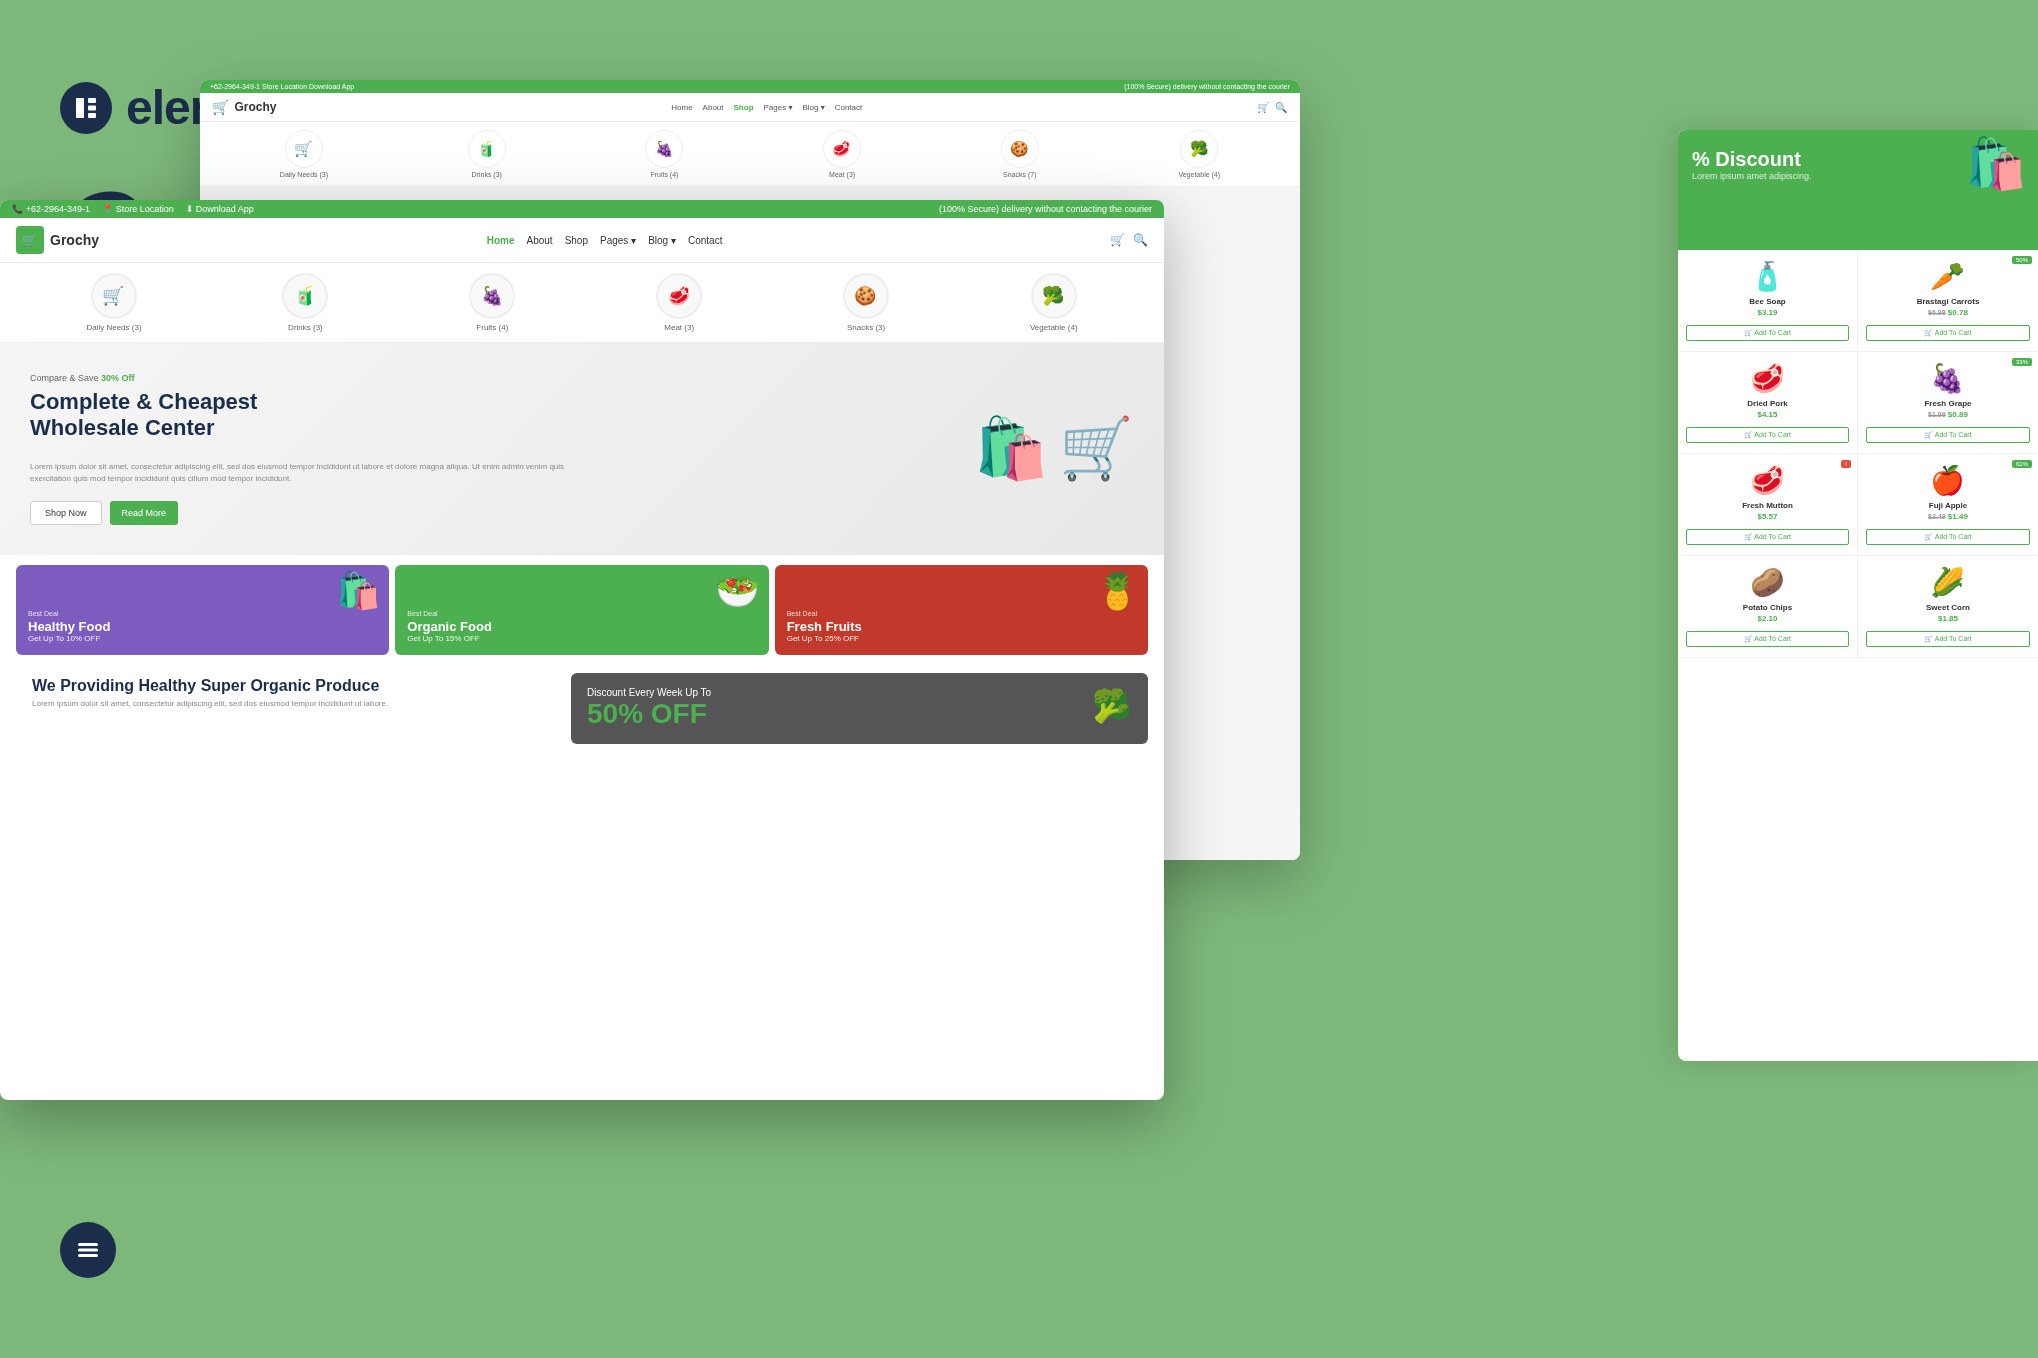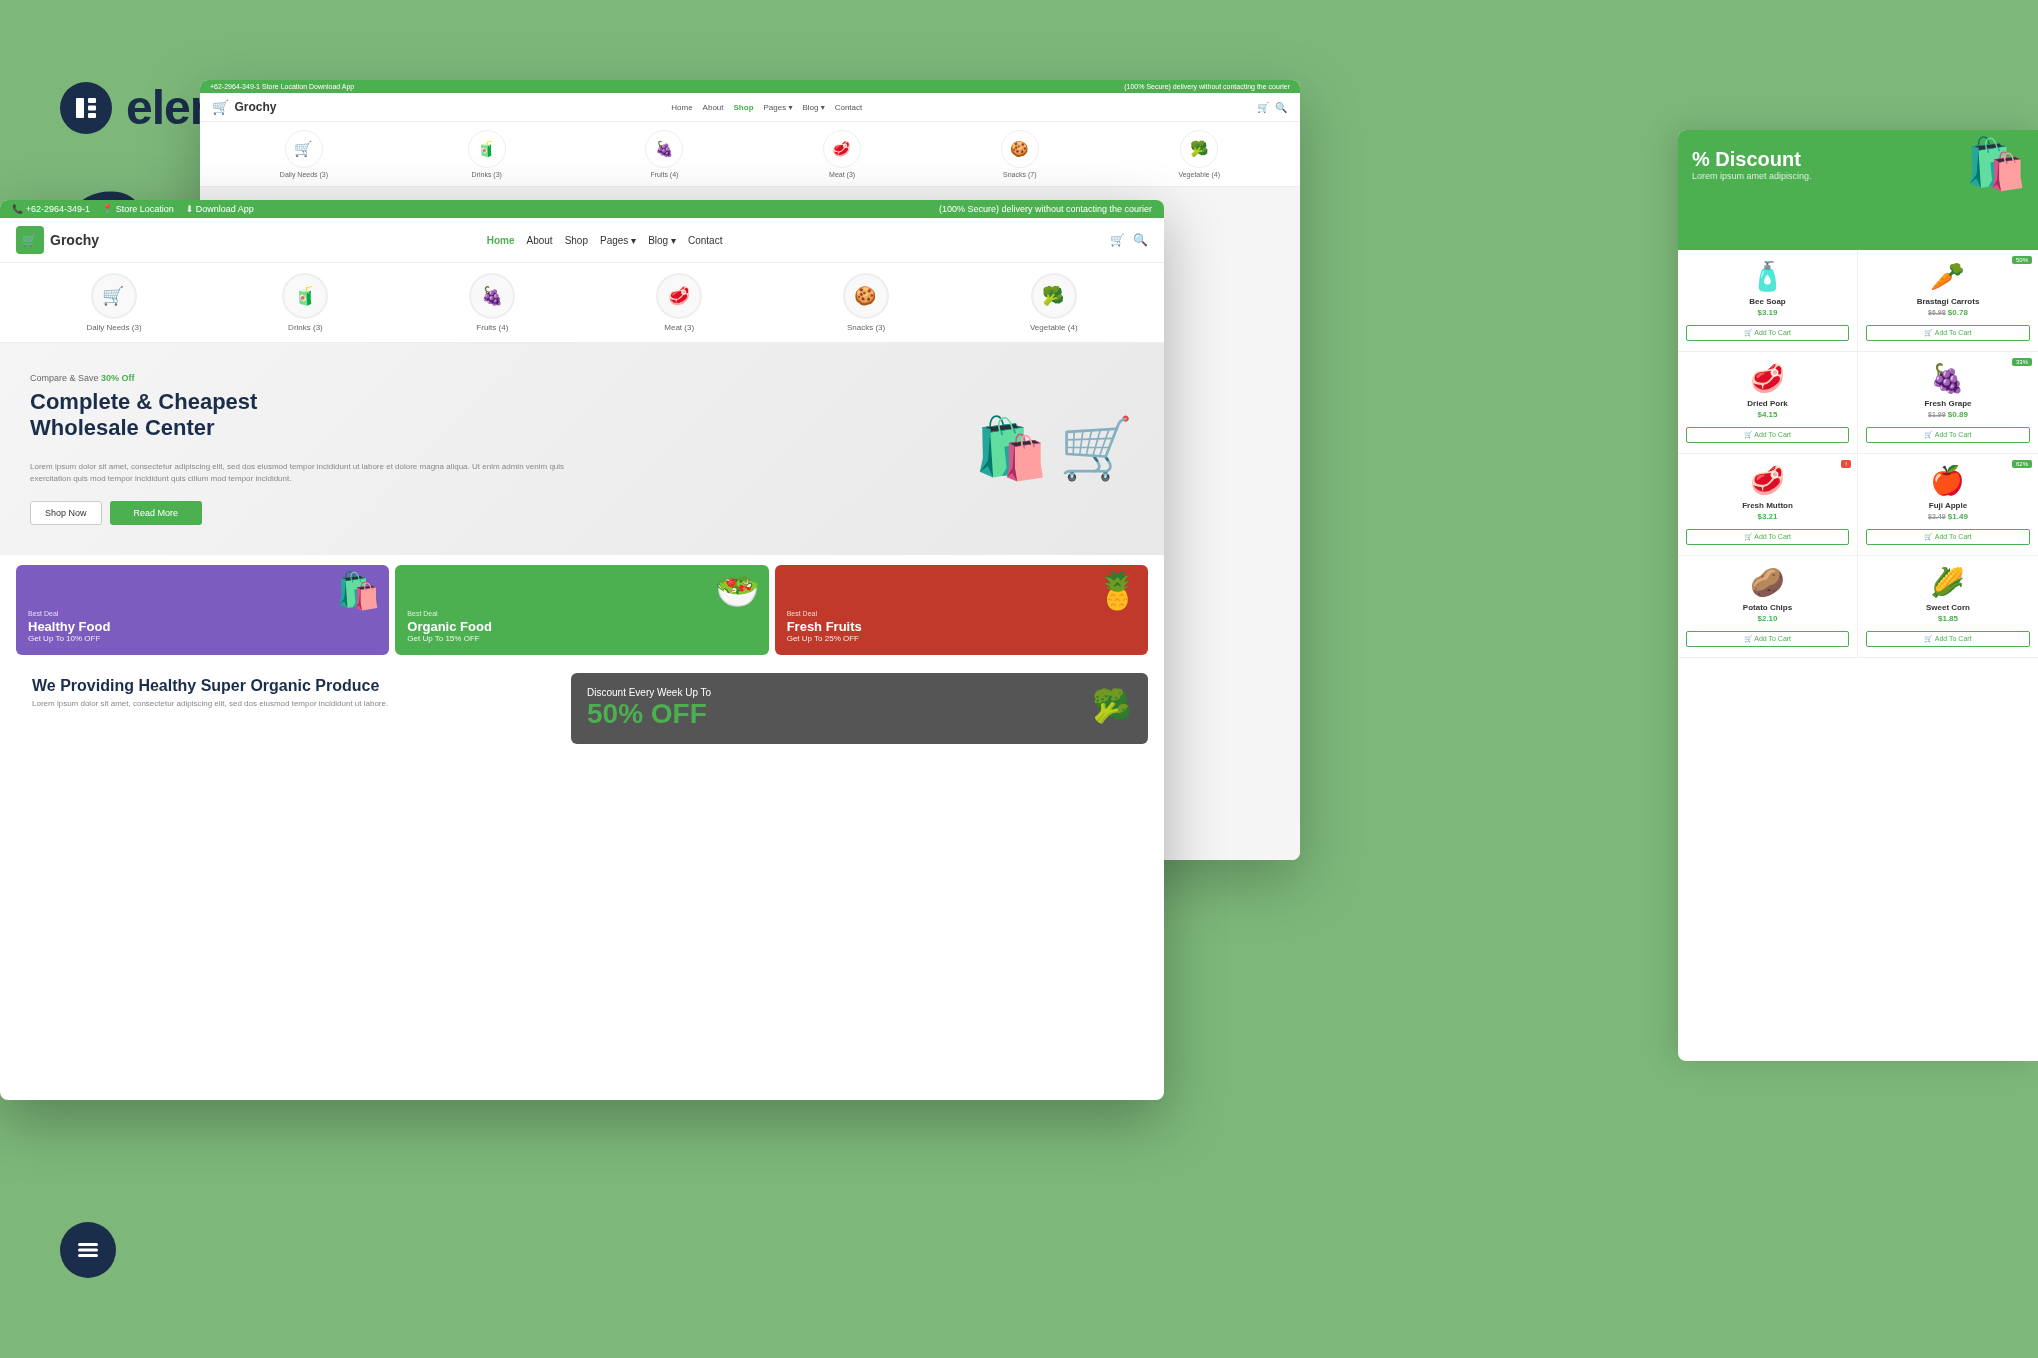--- a/index.html
+++ b/index.html
@@ -217,21 +217,21 @@
     .hero-subtitle { font-size: 9px; color: #666; margin-bottom: 6px; }
     .hero-subtitle span { color: #4caf50; font-weight: 600; }
     .hero-title { font-size: 22px; font-weight: 800; color: #1a2d4a; line-height: 1.2; margin-bottom: 19px; }
     .hero-desc { font-size: 8px; color: #888; line-height: 1.5; margin-bottom: 16px; }
     .hero-buttons { display: flex; gap: 8px; }
     .btn-secondary {
       padding: 6px 14px; border: 1px solid #ccc; border-radius: 3px;
       font-size: 9px; cursor: pointer; background: white; color: #333;
     }
     .btn-primary {
-      padding: 6px 24px; background: #4caf50; border: none; border-radius: 3px;
+      padding: 6px 12px; background: #4caf50; border: none; border-radius: 3px;
       font-size: 9px; cursor: pointer; color: white;
     }
 
     .hero-image {
       font-size: 60px;
       display: flex;
       gap: 10px;
     }
 
     
@@ -619,21 +619,21 @@
       <div class="rs-product-price">
         <span class="rs-price-old">$1.99</span> $0.89
       </div>
       <button class="rs-add-btn">🛒 Add To Cart</button>
     </div>
 
     <div class="rs-product">
       <div class="rs-badge red">!</div>
       <div class="rs-product-img">🥩</div>
       <div class="rs-product-name">Fresh Mutton</div>
-      <div class="rs-product-price">$3.21</div>
+      <div class="rs-product-price">$5.57</div>
       <button class="rs-add-btn">🛒 Add To Cart</button>
     </div>
     <div class="rs-product">
       <div class="rs-badge">62%</div>
       <div class="rs-product-img">🍎</div>
       <div class="rs-product-name">Fuji Apple</div>
       <div class="rs-product-price">
         <span class="rs-price-old">$2.49</span> $1.49
       </div>
       <button class="rs-add-btn">🛒 Add To Cart</button>

